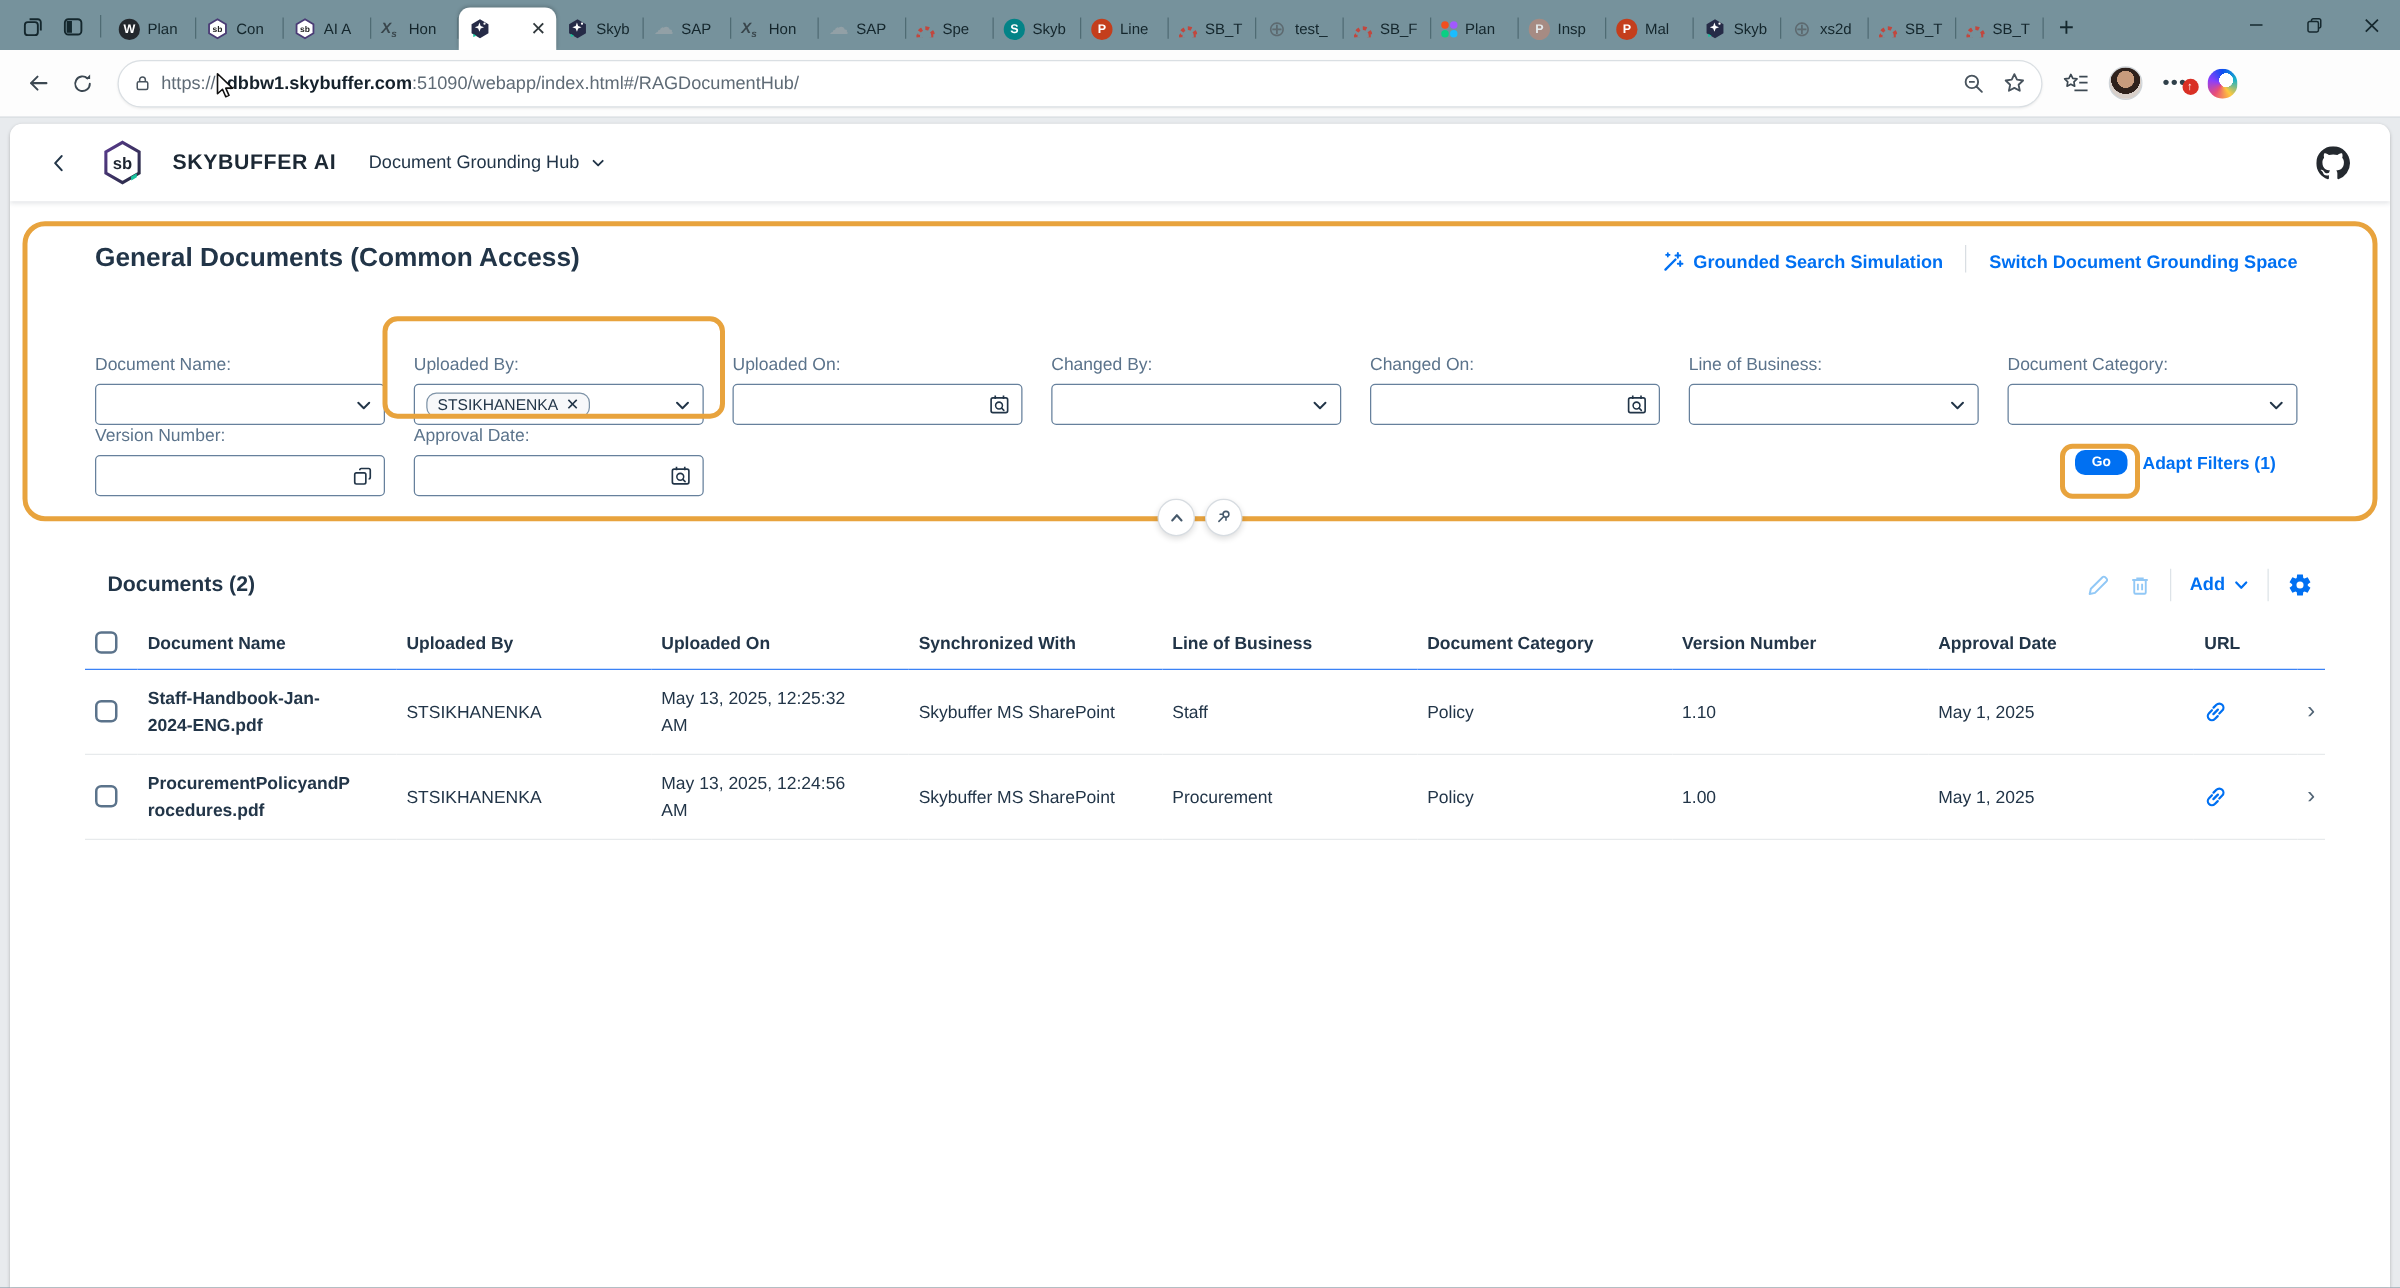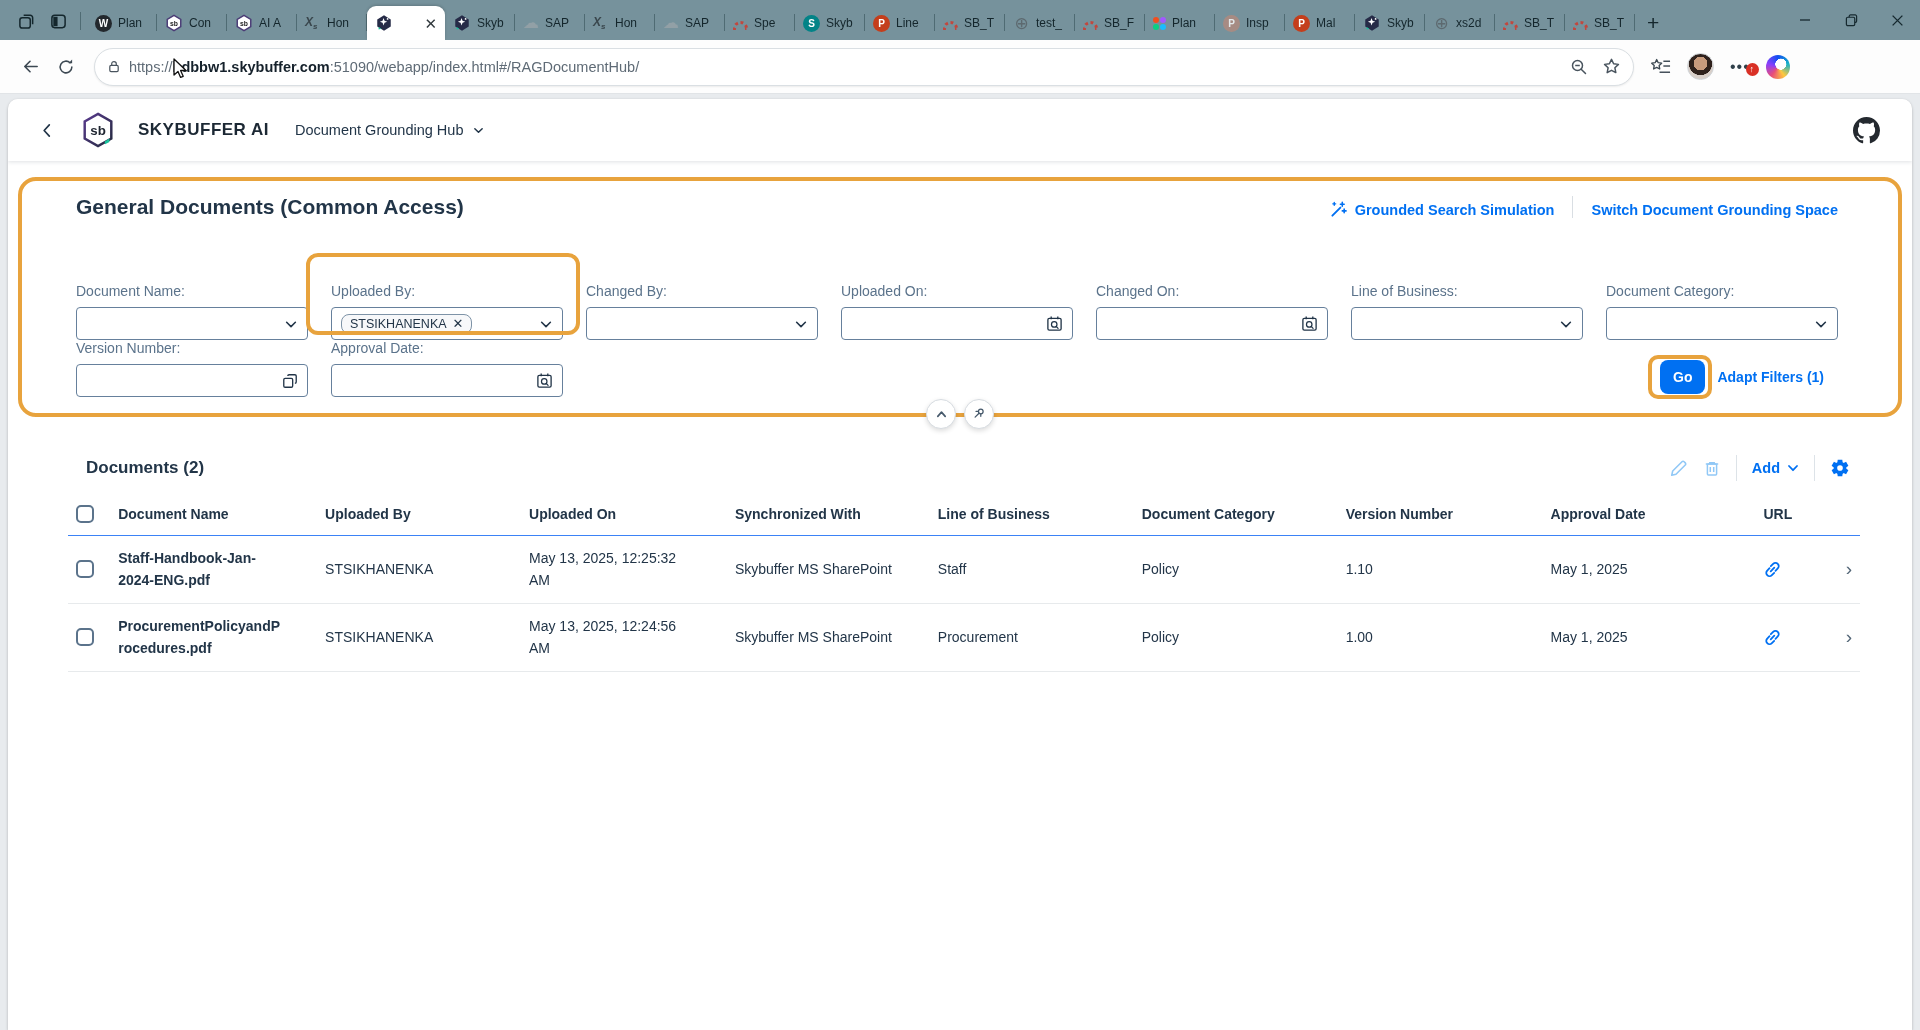--- a/index.html
+++ b/index.html
@@ -60,21 +60,21 @@
   .fs-link{color:#0070f2;font-size:14.5px;font-weight:600;display:flex;align-items:center;gap:8px;cursor:pointer}
   .fs-sep{width:1px;height:22px;background:#d9dee3;margin:0 18px}
   .f-grid{display:grid;grid-template-columns:repeat(7,232px);column-gap:23px}
   .f-row2{margin-top:0}
   .f-label{font-size:14px;color:#5b738b;height:18px;white-space:nowrap}
   .f-box{margin-top:6px;height:33px;border:1px solid #66809c;border-radius:4px;background:#fff;display:flex;align-items:center;padding:0 9px;gap:6px;cursor:text}
   .f-box .ficon{margin-left:auto;display:flex;cursor:pointer}
   .token{display:flex;align-items:center;gap:6px;border:1px solid #7e93a7;background:#f7f8fa;border-radius:8px;padding:2px 8px;font-size:12.5px;color:#223548;white-space:nowrap}
   .tok-x{font-size:13px;color:#223548;cursor:pointer;line-height:1}
   .f-footer{position:absolute;left:1652px;top:199px;display:flex;align-items:center;gap:12px;z-index:3}
-  .go-btn{min-width:42px;height:34px;background:#0070f2;color:#fff;font-size:14px;font-weight:700;border:none;border-radius:8px;padding:0 13px;cursor:pointer}
+  .go-btn{min-width:42px;height:20px;background:#0070f2;color:#fff;font-size:11px;font-weight:700;border:none;border-radius:8px;padding:0 13px;cursor:pointer}
   .adapt-link{color:#0070f2;font-size:14px;font-weight:600;cursor:pointer;white-space:nowrap}
   .fb-toggle{position:absolute;left:50%;transform:translateX(-50%);top:238px;display:flex;gap:8px;z-index:5}
   .fb-btn{width:30px;height:30px;border-radius:50%;background:#fff;border:1px solid #d7dce1;box-shadow:0 2px 5px rgba(0,0,0,.14);display:flex;align-items:center;justify-content:center;cursor:pointer}
   .ann{position:absolute;border:4px solid #e8a33d;pointer-events:none;z-index:2}
   .ann-big{left:10px;right:10px;top:16px;height:240px;border-radius:18px}
   .ann-ub{left:298px;top:92px;width:274px;height:82px;border-radius:12px}
   .ann-go{left:1640px;top:194px;width:64px;height:44px;border-radius:10px}
   
   .table-section{padding:6px 52px 0 60px}
   .tbl-toolbar{height:50px;display:flex;align-items:center;padding:0 10px 0 18px}
@@ -422,38 +422,38 @@
                   <span class="tok-x">✕</span>
                 </span>
                 <span class="ficon">
                   <svg width="14" height="14" viewBox="0 0 16 16">
                     <path d="M3 6l5 5 5-5" fill="none" stroke="#223548" stroke-width="1.8" stroke-linecap="round" stroke-linejoin="round"></path>
                   </svg>
                 </span>
               </div>
             </div>
             <div class="f-item">
-              <div class="f-label">Changed By:</div>
-              <div class="f-box">
-                <span class="ficon">
-                  <svg width="14" height="14" viewBox="0 0 16 16">
-                    <path d="M3 6l5 5 5-5" fill="none" stroke="#223548" stroke-width="1.8" stroke-linecap="round" stroke-linejoin="round"></path>
-                  </svg>
-                </span>
-              </div>
-            </div>
-            <div class="f-item">
               <div class="f-label">Uploaded On:</div>
               <div class="f-box">
                 <span class="ficon">
                   <svg width="17" height="17" viewBox="0 0 18 18">
                     <rect x="2" y="3.5" width="14" height="12.5" rx="1.5" fill="none" stroke="#223548" stroke-width="1.4"></rect>
                     <path d="M5.5 1.5v3M12.5 1.5v3" stroke="#223548" stroke-width="1.4"></path>
                     <circle cx="8.7" cy="10" r="2.9" fill="none" stroke="#223548" stroke-width="1.3"></circle>
                     <path d="M10.9 12.2l1.9 1.9" stroke="#223548" stroke-width="1.3" stroke-linecap="round"></path>
+                  </svg>
+                </span>
+              </div>
+            </div>
+            <div class="f-item">
+              <div class="f-label">Changed By:</div>
+              <div class="f-box">
+                <span class="ficon">
+                  <svg width="14" height="14" viewBox="0 0 16 16">
+                    <path d="M3 6l5 5 5-5" fill="none" stroke="#223548" stroke-width="1.8" stroke-linecap="round" stroke-linejoin="round"></path>
                   </svg>
                 </span>
               </div>
             </div>
             <div class="f-item">
               <div class="f-label">Changed On:</div>
               <div class="f-box">
                 <span class="ficon">
                   <svg width="17" height="17" viewBox="0 0 18 18">
                     <rect x="2" y="3.5" width="14" height="12.5" rx="1.5" fill="none" stroke="#223548" stroke-width="1.4"></rect>

